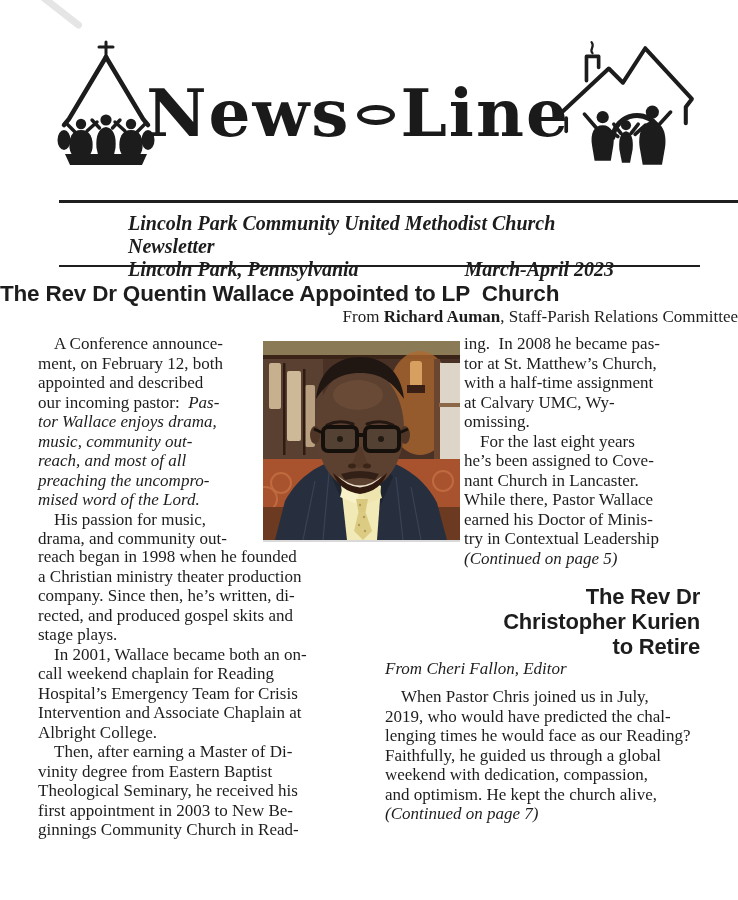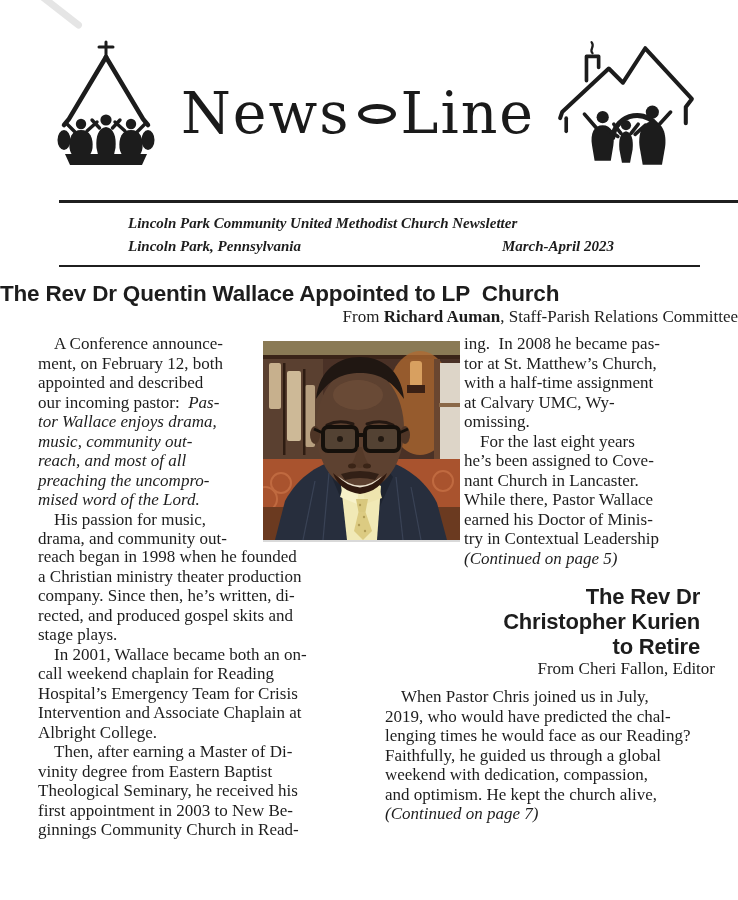--- a/index.html
+++ b/index.html
@@ -4,45 +4,45 @@
 <style>
   html,body{margin:0;padding:0;}
   body{
     width:738px;height:900px;position:relative;background:#ffffff;
     font-family:"Liberation Serif",serif;color:#1d1d1d;overflow:hidden;
   }
   .abs{position:absolute;}
   
   .smudge{left:24px;top:4px;width:64px;height:7px;background:#d7d7d7;opacity:.65;border-radius:4px;transform:rotate(38deg);}
   .title-wrap{left:152px;top:68px;width:412px;height:90px;display:flex;align-items:center;justify-content:center;}
-  .nl-title{font-family:"DejaVu Serif",serif;font-weight:normal;font-size:57px;letter-spacing:2px;color:#1a1a1a;white-space:nowrap;}
+  .nl-title{font-family:"DejaVu Serif",serif;font-weight:bold;font-size:66px;letter-spacing:2px;color:#1a1a1a;white-space:nowrap;}
   .oval-hyphen{display:inline-block;width:28px;height:10px;border:5px solid #1a1a1a;border-radius:50%;margin:0 5px 8px 7px;vertical-align:middle;}
   
   .rule{background:#1f1f1f;}
   .rule1{left:59px;top:200px;width:679px;height:3px;}
   .rule2{left:59px;top:265px;width:641px;height:2px;}
   
-  .info{left:128px;top:212px;width:486px;font-weight:bold;font-style:italic;font-size:15px;line-height:23px;}
+  .info{left:128px;top:212px;width:486px;font-weight:bold;font-style:italic;font-size:20px;line-height:23px;}
   .info-row{display:flex;justify-content:space-between;}
   
   .headline1{left:0;top:281px;width:738px;text-align:left;font-family:"Liberation Sans",sans-serif;font-weight:bold;font-size:22.5px;letter-spacing:-0.2px;white-space:pre;}
   .byline1{left:0;top:307px;width:738px;text-align:right;font-size:17px;}
   .bd{font-weight:bold;}
   .it{font-style:italic;}
   
   .col{font-size:17px;}
   .tl{white-space:pre-wrap;line-height:19.5px;}
   .tl.ind{text-indent:16px;}
   .tl.ar{text-align:left;}
   .col-l-top{left:38px;top:334px;width:228px;}
   .col-l-bot{left:38px;top:547px;width:338px;}
   .col-r{left:464px;top:334px;width:243px;}
   .headline2{left:400px;top:584px;width:300px;font-family:"Liberation Sans",sans-serif;font-weight:bold;font-size:22px;letter-spacing:-0.2px;}
   .headline2 .tl{line-height:25px;text-align:right;white-space:pre;}
-  .byline2{left:385px;top:659px;width:330px;text-align:right;font-size:17px;}
+  .byline2{left:385px;top:659px;width:330px;text-align:left;font-size:17px;font-style:italic;}
   .col-a2{left:385px;top:687px;width:332px;}
   
   .photo{left:263px;top:341px;width:197px;height:199px;box-shadow:0 2px 0 #d9d9d9;}
   .photo svg{display:block;}
   
   .church-icon{left:50px;top:36px;width:112px;height:132px;}
   .house-icon{left:550px;top:40px;width:152px;height:130px;}
 </style>
 </head>
 <body>

